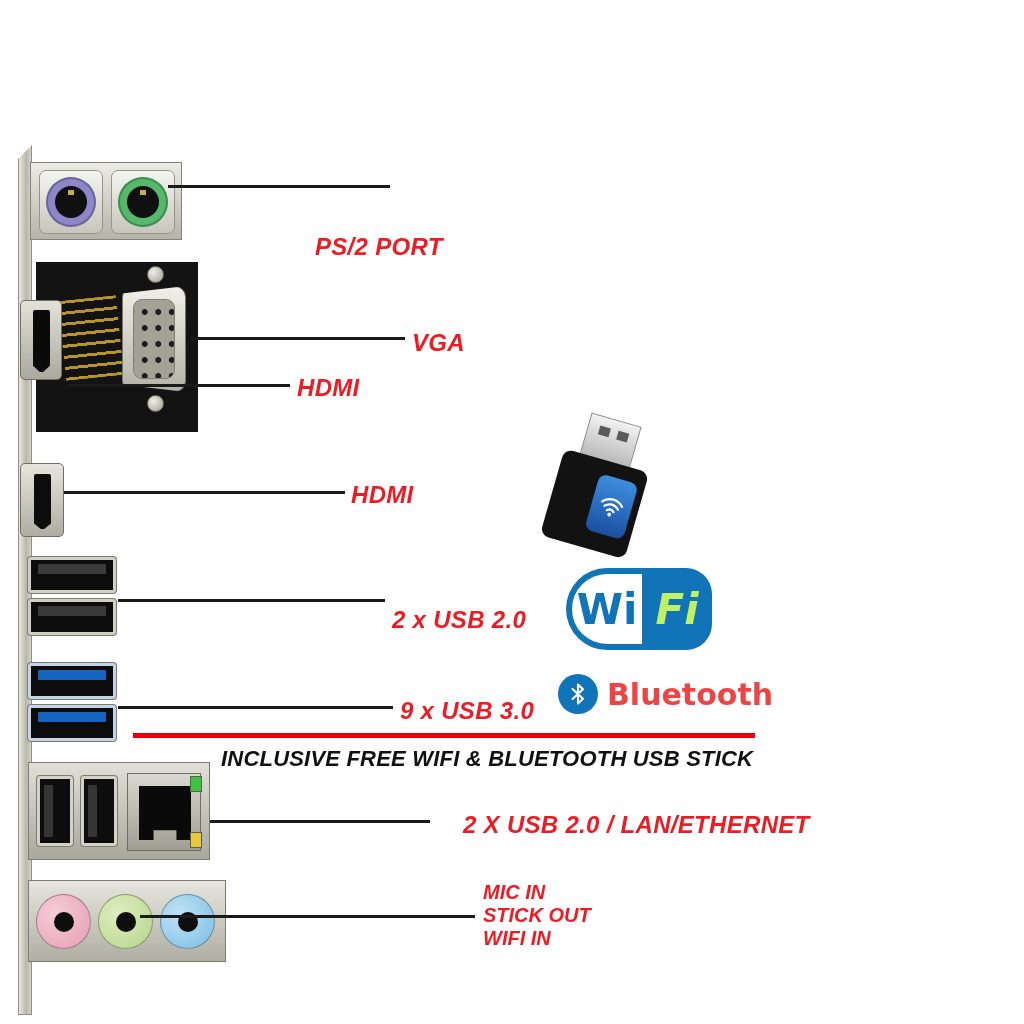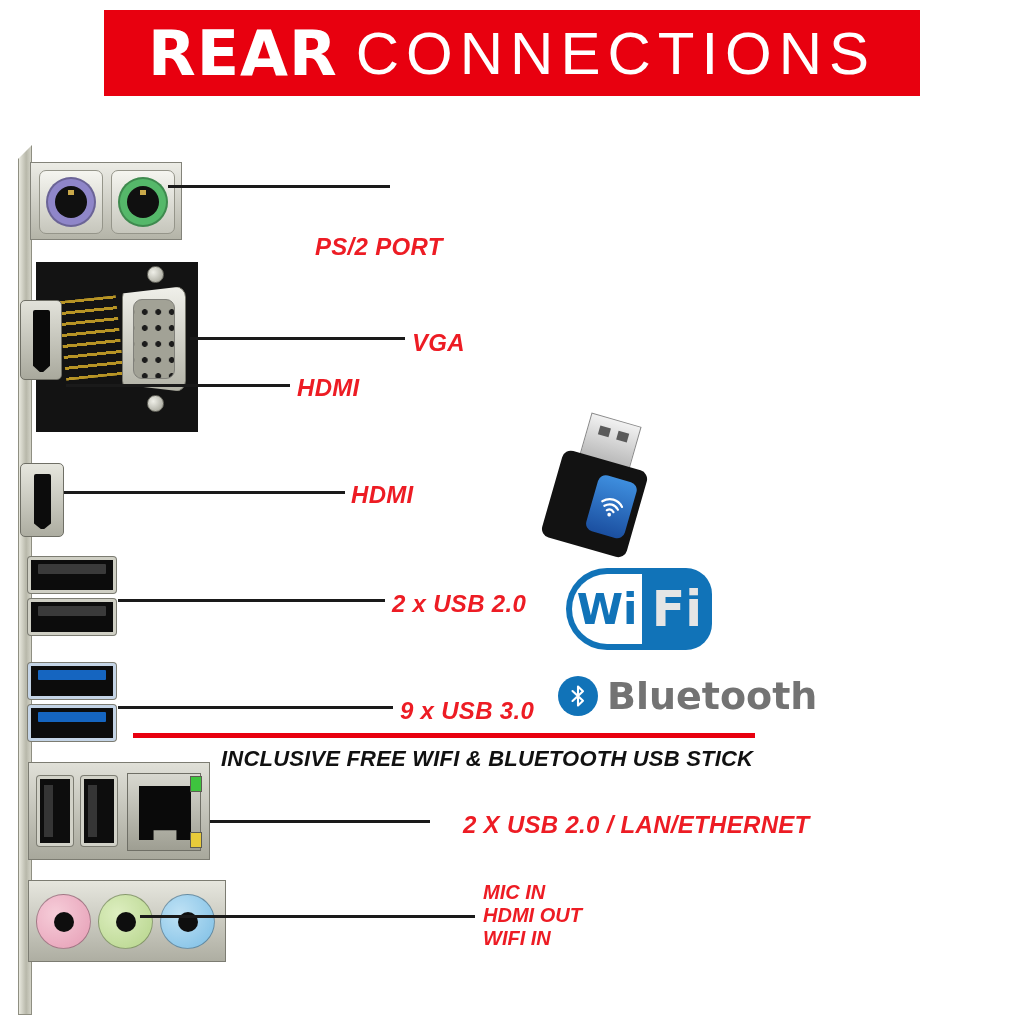--- a/index.html
+++ b/index.html
@@ -112,44 +112,40 @@
   .stick-label { position:absolute; right:7px; top:14px; width:40px; height:58px; border-radius:8px;
                  background:linear-gradient(#3e8ede,#1b4fa0); display:flex; align-items:center; justify-content:center; }
   .stick-label svg { width:26px; height:26px; }
 
   
   .wifi-logo { position:absolute; left:566px; top:568px; display:flex; height:82px; }
   .wifi-wi { width:76px; height:82px; background:#fff; border:6px solid var(--wifi-blue,#1173b8);
              border-right:none; border-radius:41px 0 0 41px; display:flex; align-items:center; justify-content:center;
              color:var(--wifi-blue,#1173b8); font-weight:800; font-size:42px; font-family:"DejaVu Sans",sans-serif; }
   .wifi-fi { width:70px; height:82px; background:var(--wifi-blue,#1173b8); border-radius:0 26px 26px 0;
-             display:flex; align-items:center; justify-content:center; color:#e5e5e5; font-weight:800;
-             font-size:49px; font-family:"DejaVu Sans",sans-serif; }
+             display:flex; align-items:center; justify-content:center; color:#bef264; font-weight:800;
+             font-size:42px; font-family:"DejaVu Sans",sans-serif;font-style:italic; }
 
   
   .bt-row { position:absolute; left:558px; top:674px; display:flex; align-items:center; gap:9px; }
   .bt-circle { width:40px; height:40px; border-radius:50%; background:var(--wifi-blue,#1173b8);
                display:flex; align-items:center; justify-content:center; }
   .bt-circle svg { width:24px; height:24px; }
-  .bt-text { font-size:38px; font-weight:700; color:#737373; font-family:"DejaVu Sans",sans-serif;text-align:right; }
+  .bt-text { font-size:30px; font-weight:700; color:#ef4444; font-family:"DejaVu Sans",sans-serif;text-align:right; }
 
   
   .divider { position:absolute; left:133px; top:733px; width:622px; height:5px; background:var(--banner-red,#e8000f); }
   .note { position:absolute; left:221px; top:746px; font-size:22px; font-weight:bold; font-style:italic;
           color:#111; letter-spacing:.2px; white-space:nowrap; }
 </style>
 </head>
 <body>
 
 <div class="stage">
 
-  <div class="banner">
-    <span class="t-bold">REAR</span>
-    <span class="t-light">CONNECTIONS</span>
-  </div>
 
   <div class="bracket"></div>
 
   <div class="ps2-block">
     <div class="ps2-conn" style="left:8px">
       <div class="ps2-ring purple">
         <div class="ps2-inner"></div>
       </div>
     </div>
     <div class="ps2-conn" style="left:80px">
@@ -223,26 +219,26 @@
   <div class="line" style="left:64px;  top:491px; width:281px;"></div>
   <div class="line" style="left:118px; top:599px; width:267px;"></div>
   <div class="line" style="left:118px; top:706px; width:275px;"></div>
   <div class="line" style="left:210px; top:820px; width:220px;"></div>
   <div class="line" style="left:140px; top:915px; width:335px;"></div>
 
   <div class="lbl" style="left:315px; top:233px;">PS/2 PORT</div>
   <div class="lbl" style="left:412px; top:329px;">VGA</div>
   <div class="lbl" style="left:297px; top:374px;">HDMI</div>
   <div class="lbl" style="left:351px; top:481px;">HDMI</div>
-  <div class="lbl" style="left:392px; top:590px;">2 x USB 2.0</div>
+  <div class="lbl" style="left:392px; top:606px;">2 x USB 2.0</div>
   <div class="lbl" style="left:400px; top:697px;">9 x USB 3.0</div>
   <div class="lbl" style="left:437px; top:811px;margin-left:26px;">2 X USB 2.0 / LAN/ETHERNET</div>
   <div class="audio-lbls">
     <div>MIC IN</div>
-    <div>HDMI OUT</div>
+    <div>STICK OUT</div>
     <div>WIFI IN</div>
   </div>
 
   <div class="wifi-stick">
     <div class="stick-usb">
       <div class="stick-contacts"></div>
     </div>
     <div class="stick-body">
       <div class="stick-label">
         <svg viewBox="0 0 24 24" aria-hidden="true">

